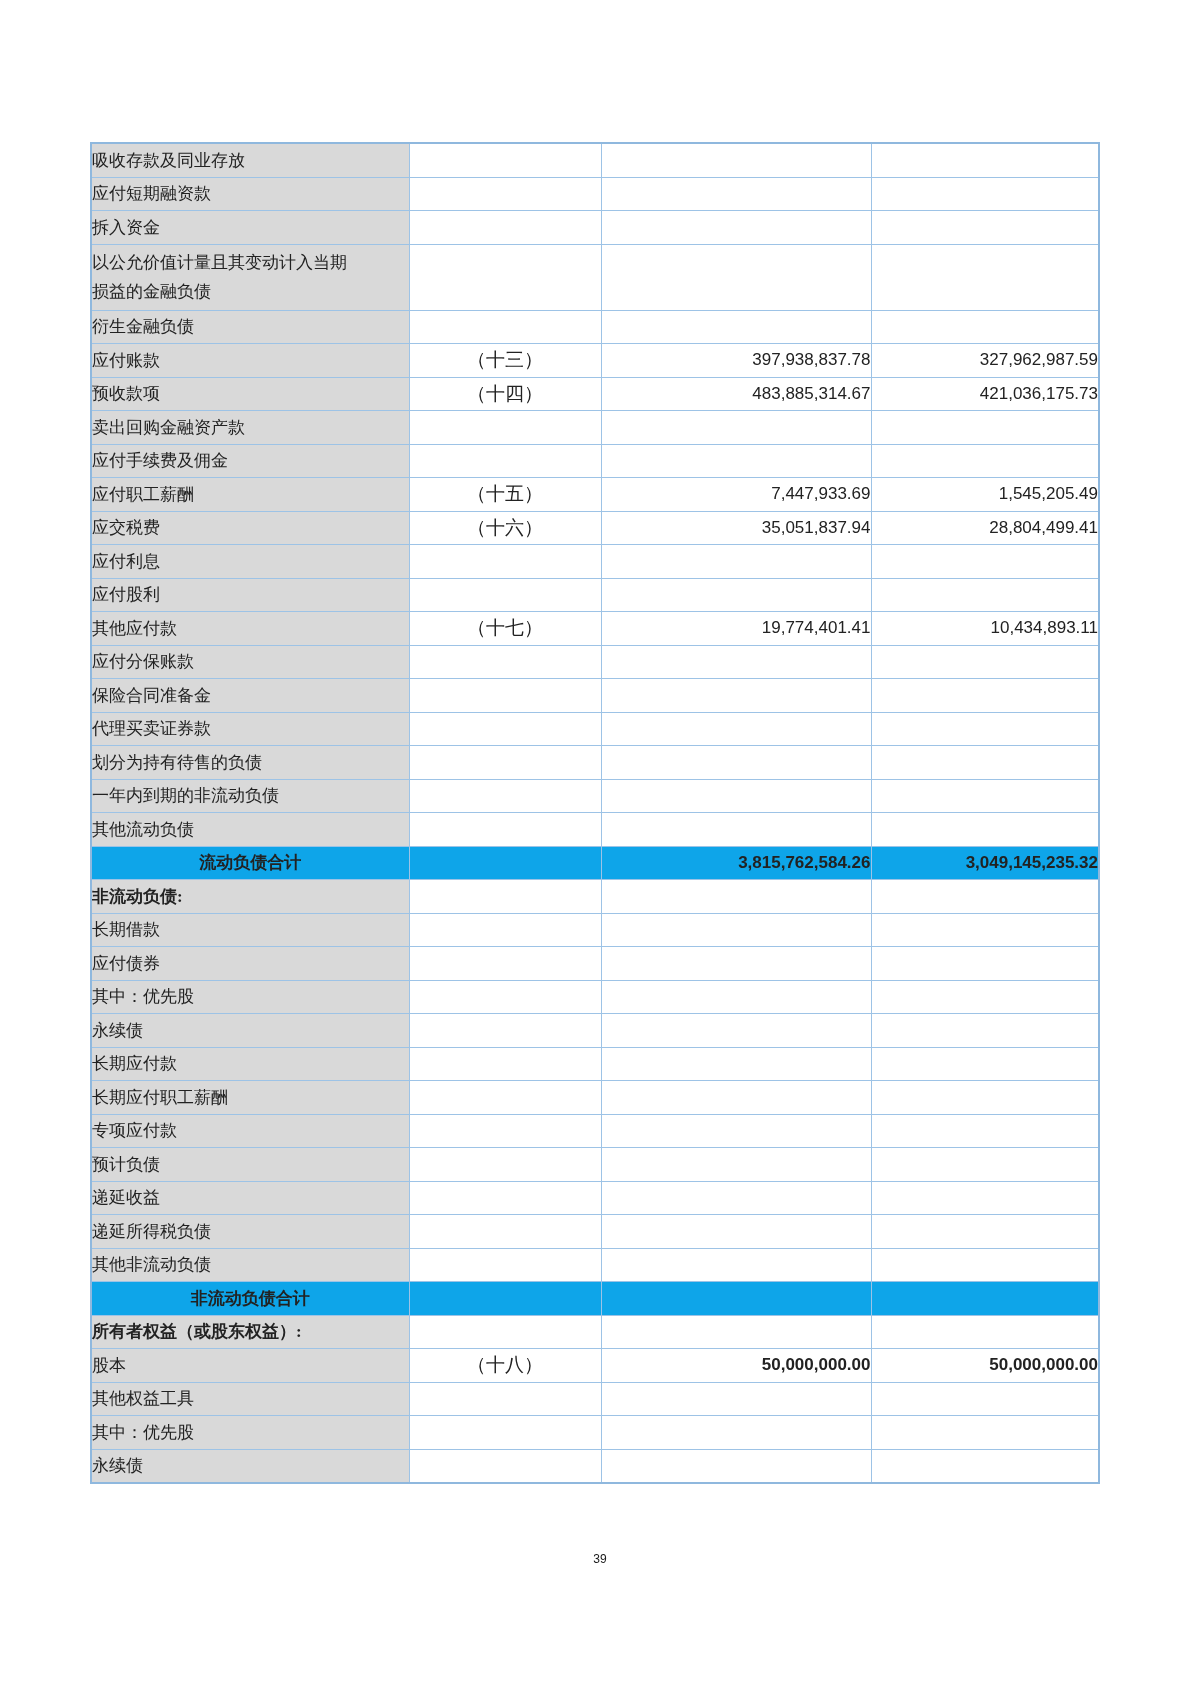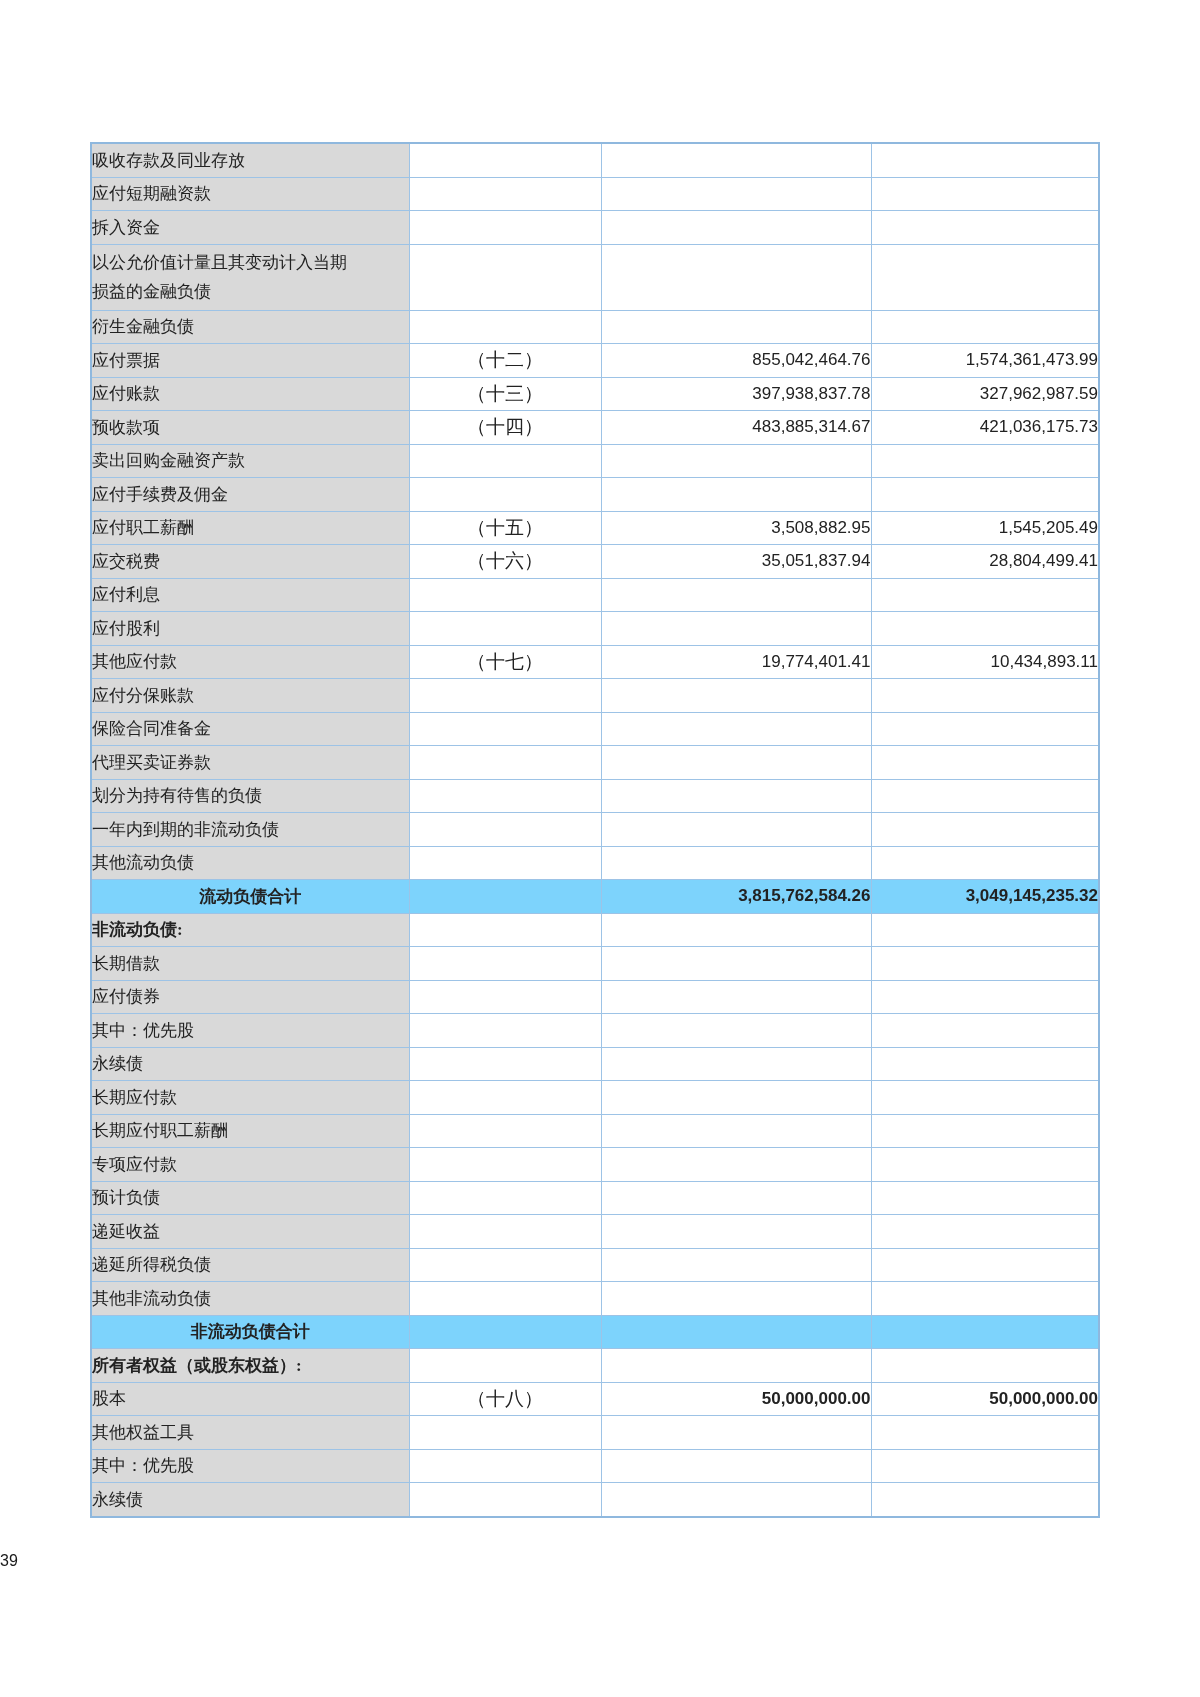--- a/index.html
+++ b/index.html
@@ -54,36 +54,36 @@
     font-family: "Liberation Serif", "DejaVu Serif", serif;
   }
   td.c2, td.c3 {
     background: #ffffff;
     text-align: right;
     padding-right: 9px;
     font-size: 17px;
     color: #1a1a1a;
     font-family: "Liberation Sans", "DejaVu Sans", sans-serif;
   }
-  tr.row-total td { background: #7dd3fc; }
+  tr.row-total td { background: #0ea5e9; }
   td.label-center {
     text-align: center;
     padding-left: 0;
     font-weight: bold;
   }
   td.label-bold { font-weight: bold; }
   td.indent { padding-left: 64px; }
   td.bold-val { font-weight: bold; }
   .page-number {
     position: absolute;
     left: 0;
     top: 1552px;
     width: 1200px;
-    text-align: left;
-    font-size: 16px;
+    text-align: center;
+    font-size: 12px;
     color: #1a1a1a;
     font-family: "Liberation Sans", "DejaVu Sans", sans-serif;
   }
 </style>
 </head>
 <body>
 
 <div class="page">
 
   <div class="sheet-table-wrap">
@@ -120,26 +120,20 @@
             <td class="c2"></td>
             <td class="c3"></td>
           </tr>
           <tr class="">
             <td class="c0">衍生金融负债</td>
             <td class="c1"></td>
             <td class="c2"></td>
             <td class="c3"></td>
           </tr>
           <tr class="">
-            <td class="c0">应付票据</td>
-            <td class="c1">（十二）</td>
-            <td class="c2">855,042,464.76</td>
-            <td class="c3">1,574,361,473.99</td>
-          </tr>
-          <tr class="">
             <td class="c0">应付账款</td>
             <td class="c1">（十三）</td>
             <td class="c2">397,938,837.78</td>
             <td class="c3">327,962,987.59</td>
           </tr>
           <tr class="">
             <td class="c0">预收款项</td>
             <td class="c1">（十四）</td>
             <td class="c2">483,885,314.67</td>
             <td class="c3">421,036,175.73</td>
@@ -152,21 +146,21 @@
           </tr>
           <tr class="">
             <td class="c0">应付手续费及佣金</td>
             <td class="c1"></td>
             <td class="c2"></td>
             <td class="c3"></td>
           </tr>
           <tr class="">
             <td class="c0">应付职工薪酬</td>
             <td class="c1">（十五）</td>
-            <td class="c2">3,508,882.95</td>
+            <td class="c2">7,447,933.69</td>
             <td class="c3">1,545,205.49</td>
           </tr>
           <tr class="">
             <td class="c0">应交税费</td>
             <td class="c1">（十六）</td>
             <td class="c2">35,051,837.94</td>
             <td class="c3">28,804,499.41</td>
           </tr>
           <tr class="">
             <td class="c0">应付利息</td>

